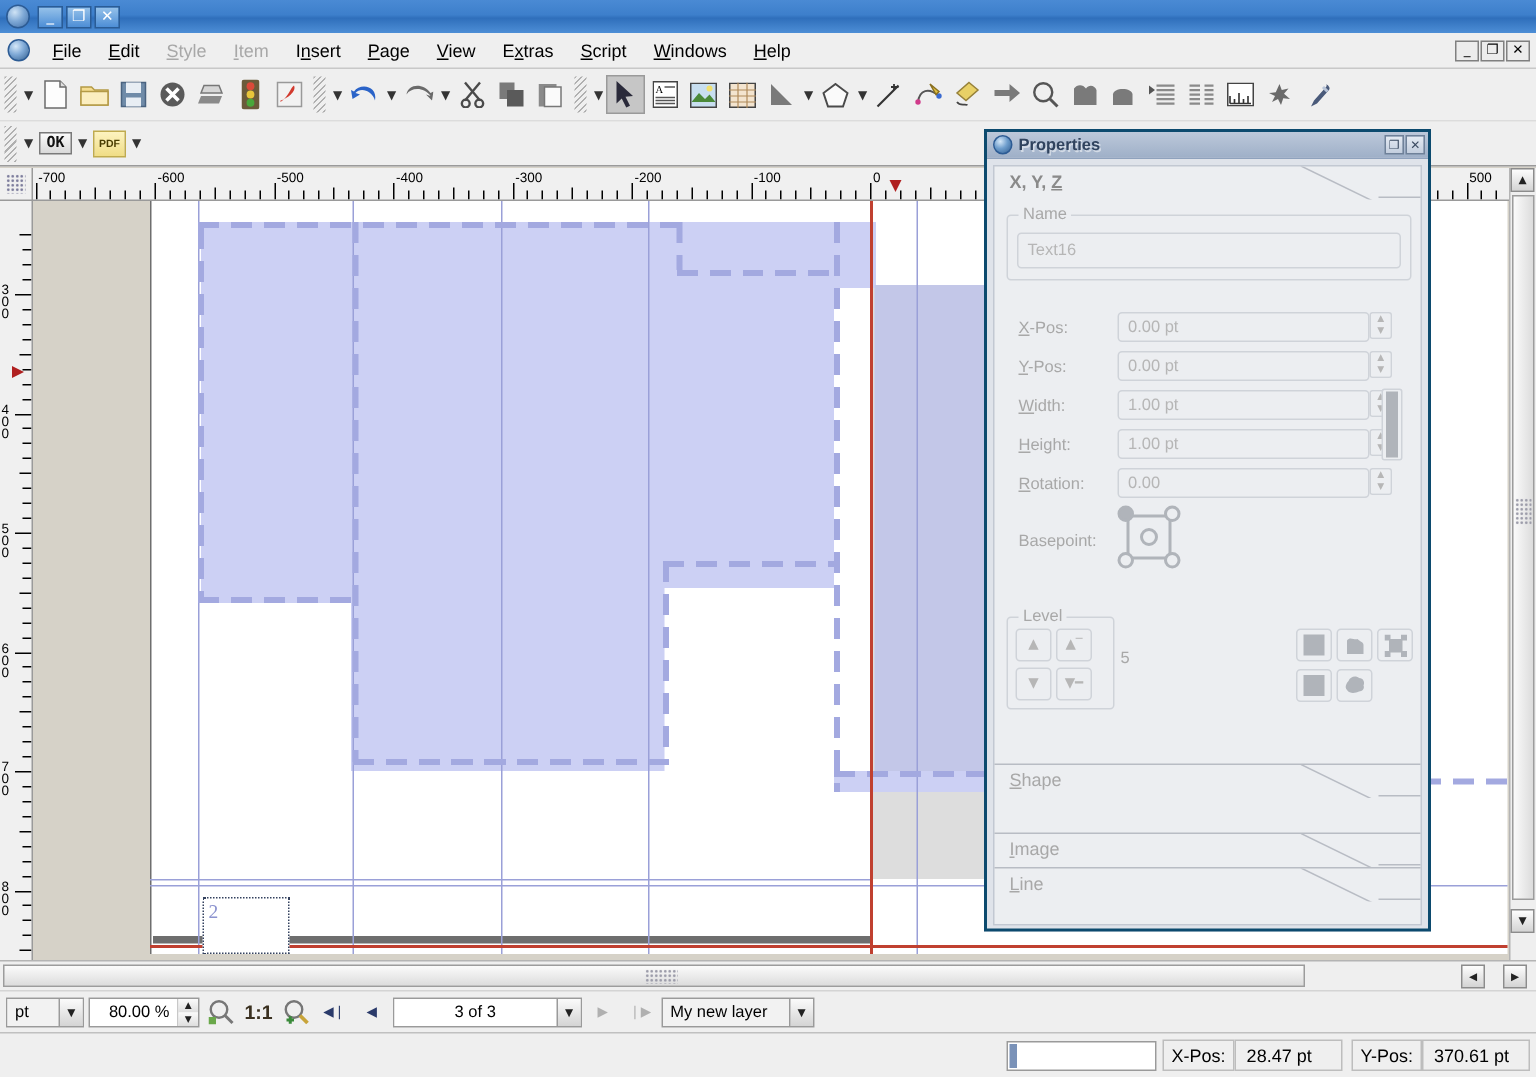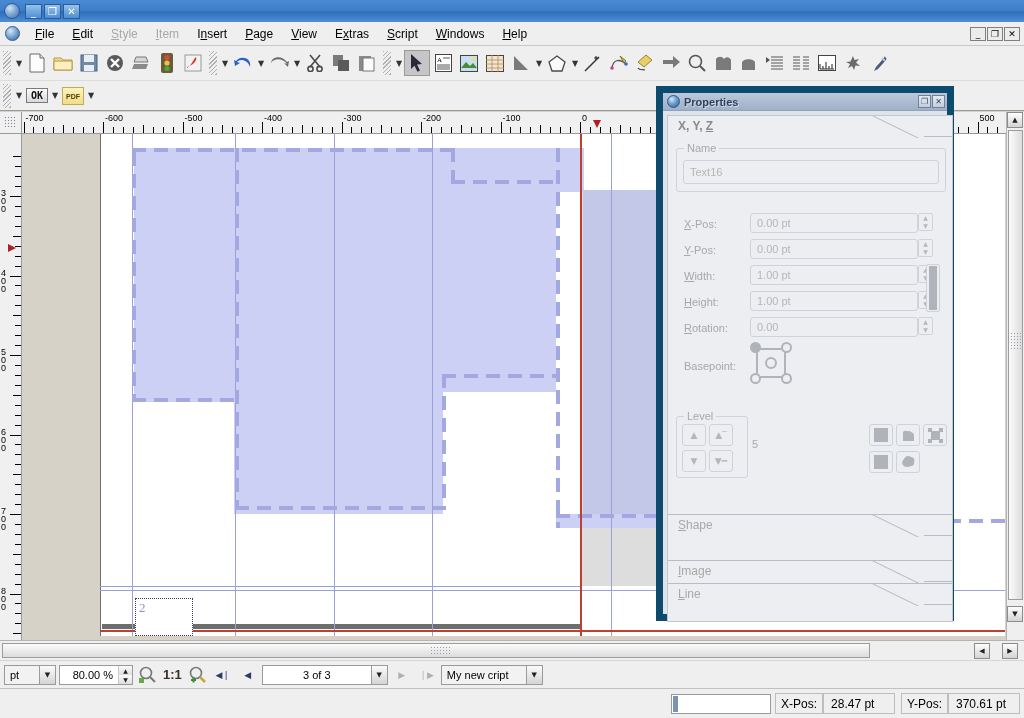--- a/index.html
+++ b/index.html
@@ -264,21 +264,21 @@
     height: 21px; line-height: 16px; color:#000;
   }
   .stat-val {
     border: 1px solid #bdbdbd; background:#efefef; padding: 2px 7px; font-size: 12px;
     height: 21px; line-height: 16px; color:#000; min-width: 72px;
   }
 
   
   .palette {
     position: absolute; left: 656px; top: 86px; width: 298px; height: 535px;
-    background: #dfe3ea; border: 7px solid #0c4a6e;
+    background: #dfe3ea; border: 2px solid #0c4a6e;
   }
   .pal-title {
     height: 18px; background: linear-gradient(to bottom,#bcc8da,#9fb0c8);
     display: flex; align-items: center; padding: 0 2px;
     border-bottom: 1px solid #8fa2bd;
   }
   .pal-globe {
     width: 13px; height: 13px; border-radius: 50%; margin: 0 4px 0 2px;
     background: radial-gradient(circle at 35% 30%, #d6e8f8 0%, #6f9ecd 45%, #2f5c8f 100%);
     border: 1px solid #2c5b94;
@@ -1015,21 +1015,21 @@
     </div>
     <div class="navbtn">◀❘</div>
     <div class="navbtn">◀</div>
     <div class="combo">
       <span class="cval" style="width:108px;background:#fff;text-align:center;">3 of 3</span>
       <span class="carrow">▼</span>
     </div>
     <div class="navbtn dim">▶</div>
     <div class="navbtn dim">❘▶</div>
     <div class="combo">
-      <span class="cval" style="min-width:84px;">My new cript</span>
+      <span class="cval" style="min-width:84px;">My new layer</span>
       <span class="carrow">▼</span>
     </div>
   </div>
 
   <div class="statusbar2">
     <div style="flex:1 1 auto;"></div>
     <div class="progress"></div>
     <div style="width:4px;"></div>
     <span class="stat-lbl">X-Pos:</span>
     <span class="stat-val">28.47 pt</span>

